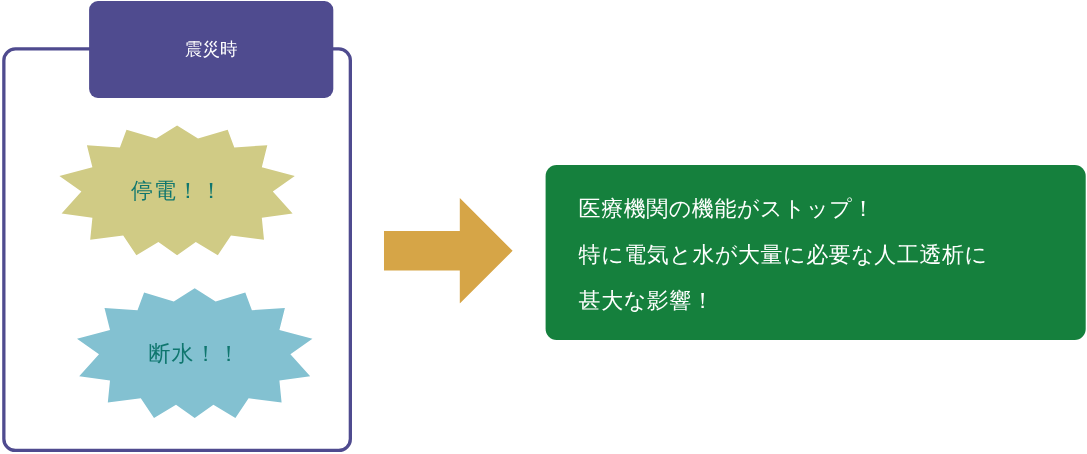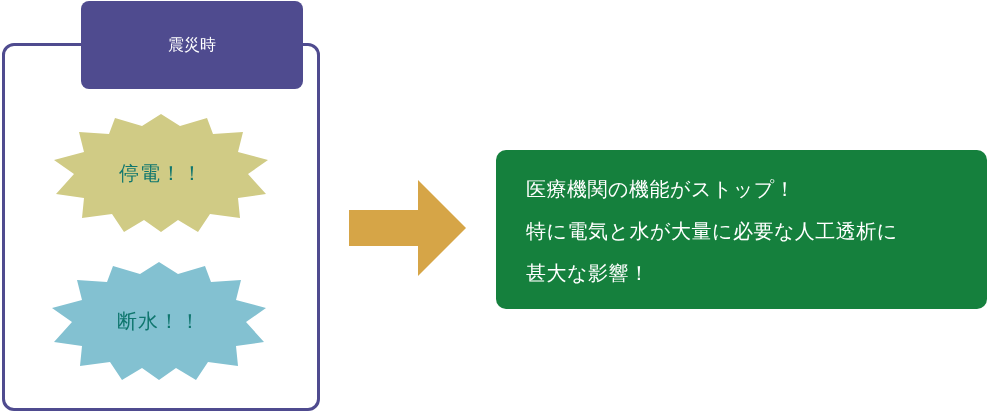--- a/index.html
+++ b/index.html
@@ -31,21 +31,21 @@
   <span>震災時</span>
 </div>
 
 <div class="burst" style="left:50px; top:112px; width:222px; height:122px;">
   <svg width="222" height="122" viewBox="0 0 222 122">
     <polygon fill="#d0cb85" points="111,2 130,14 157,6 163,22 193,20 188,40 218,48 198,62 216,82 188,86 190,106 160,102 148,120 128,108 111,120 94,108 74,120 62,102 32,106 34,86 6,82 24,62 4,48 34,40 29,20 59,22 65,6 92,14"></polygon>
   </svg>
   <div class="burst-label">停電！！</div>
 </div>
 
-<div class="burst" style="left:48px; top:260px; width:222px; height:122px;">
+<div class="burst" style="left:66px; top:260px; width:222px; height:122px;">
   <svg width="222" height="122" viewBox="0 0 222 122">
     <polygon fill="#83c1d1" points="111,2 130,14 157,6 163,22 193,20 188,40 218,48 198,62 216,82 188,86 190,106 160,102 148,120 128,108 111,120 94,108 74,120 62,102 32,106 34,86 6,82 24,62 4,48 34,40 29,20 59,22 65,6 92,14"></polygon>
   </svg>
   <div class="burst-label">断水！！</div>
 </div>
 
 <div class="arrow">
   <svg width="118" height="96" viewBox="0 0 118 96">
     <polygon fill="#d6a547" points="0,30 69,30 69,0 117,48 69,96 69,66 0,66"></polygon>
   </svg>

